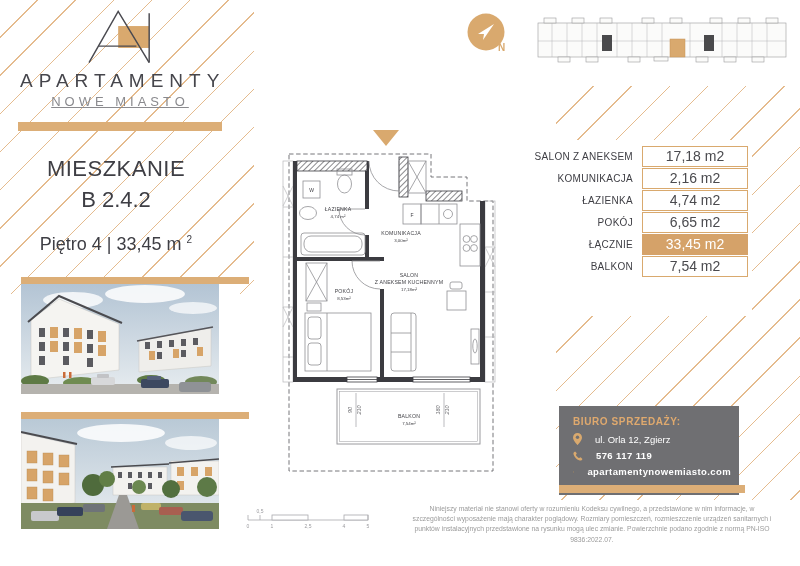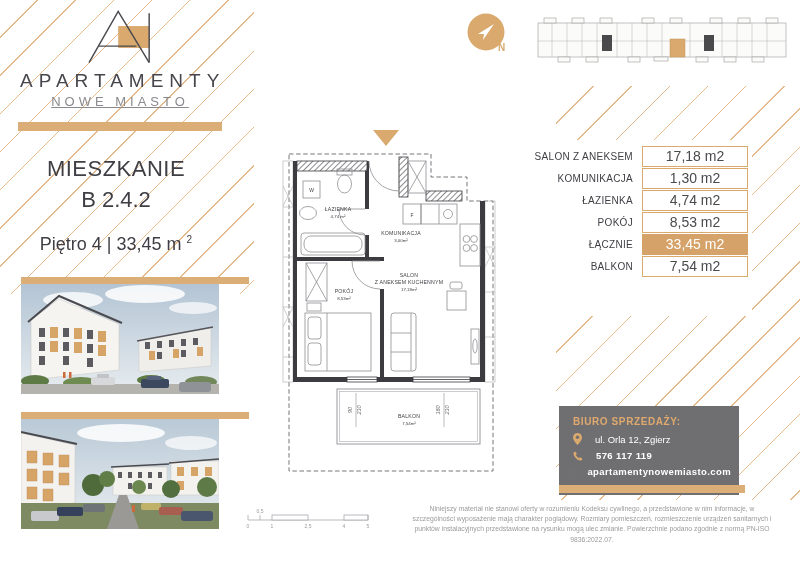--- a/index.html
+++ b/index.html
@@ -292,29 +292,29 @@
   </div>
 
   <div class="table-panel"></div>
   <div class="area-table">
     <div class="trow">
       <span class="tlabel">SALON Z ANEKSEM</span>
       <span class="tvalue">17,18 m2</span>
     </div>
     <div class="trow">
       <span class="tlabel">KOMUNIKACJA</span>
-      <span class="tvalue">1,30 m2</span>
+      <span class="tvalue">2,16 m2</span>
     </div>
     <div class="trow">
       <span class="tlabel">ŁAZIENKA</span>
       <span class="tvalue">4,74 m2</span>
     </div>
     <div class="trow">
       <span class="tlabel">POKÓJ</span>
-      <span class="tvalue">8,53 m2</span>
+      <span class="tvalue">6,65 m2</span>
     </div>
     <div class="trow hl">
       <span class="tlabel">ŁĄCZNIE</span>
       <span class="tvalue">33,45 m2</span>
     </div>
     <div class="trow">
       <span class="tlabel">BALKON</span>
       <span class="tvalue">7,54 m2</span>
     </div>
   </div>

